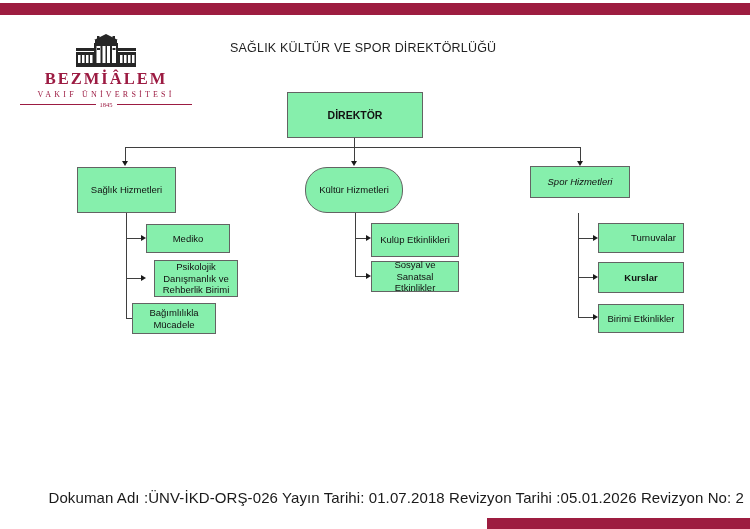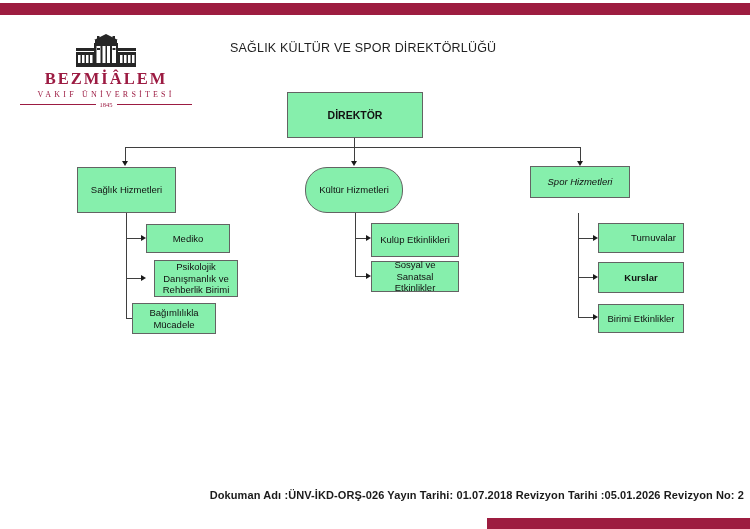--- a/index.html
+++ b/index.html
@@ -32,21 +32,21 @@
   .vline,.hline{position:absolute;background:#3f3f3f;}
   .vline{width:1px;}
   .hline{height:1px;}
   .arrow-down{position:absolute;width:0;height:0;
     border-left:3.5px solid transparent;border-right:3.5px solid transparent;
     border-top:5px solid #1a1a1a;}
   .arrow-right{position:absolute;width:0;height:0;
     border-top:3.5px solid transparent;border-bottom:3.5px solid transparent;
     border-left:5px solid #1a1a1a;}
   
-  .footer-text{position:absolute;top:489px;right:6px;font-size:11px;font-weight:bold;
+  .footer-text{position:absolute;top:489px;right:6px;font-size:15px;font-weight:normal;
     color:#1a1a1a;white-space:nowrap;letter-spacing:0.1px;}
 </style>
 </head>
 <body>
 
 <div id="stage">
 
   <div class="top-bar"></div>
 
   <div class="logo">

